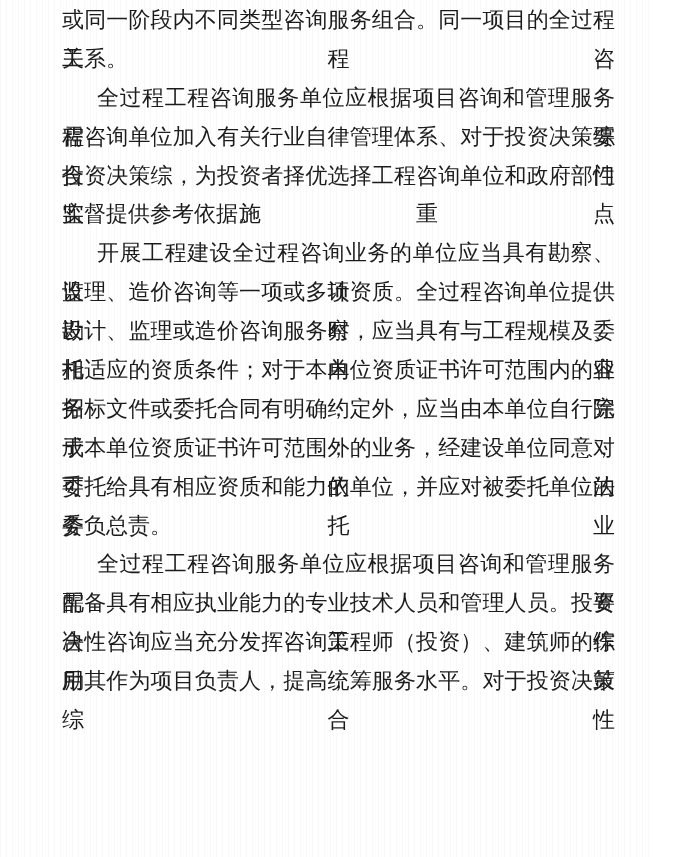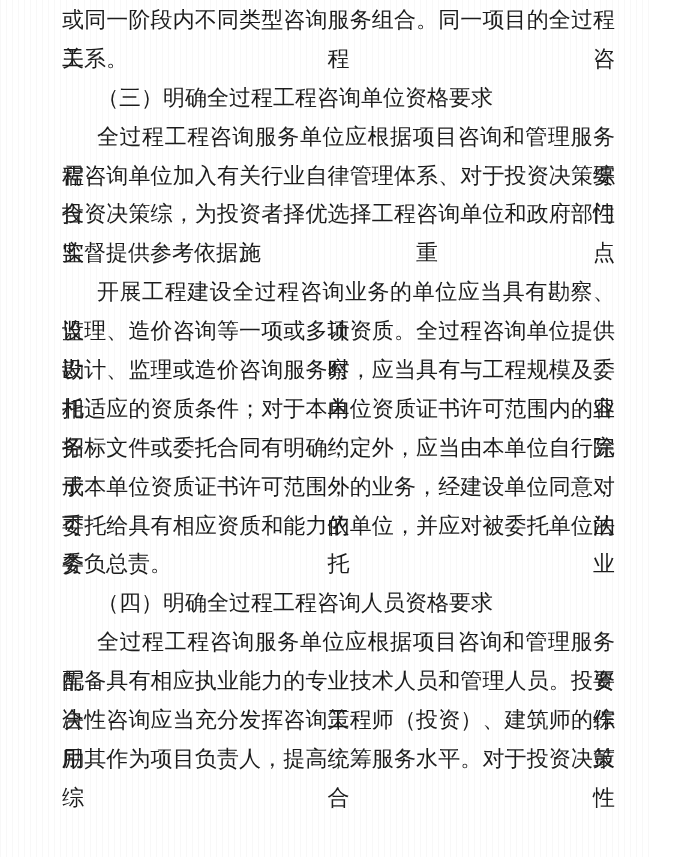--- a/index.html
+++ b/index.html
@@ -47,32 +47,30 @@
     text-indent: 35px;
   }
 </style>
 </head>
 <body>
 
 <div class="page">
   <div class="doc-body">
       <div class="line justify">或同一阶段内不同类型咨询服务组合。同一项目的全过程工程咨</div>
       <div class="line">关系。</div>
-      <div class="line indent">（三）明确全过程工程咨询单位资格要求</div>
       <div class="line indent justify">全过程工程咨询服务单位应根据项目咨询和管理服务需要</div>
       <div class="line justify">程咨询单位加入有关行业自律管理体系、对于投资决策综合性</div>
       <div class="line justify">投资决策综，为投资者择优选择工程咨询单位和政府部门实施重点</div>
       <div class="line">监督提供参考依据。</div>
       <div class="line indent justify">开展工程建设全过程咨询业务的单位应当具有勘察、设计、</div>
       <div class="line justify">监理、造价咨询等一项或多项资质。全过程咨询单位提供勘察、</div>
       <div class="line justify">设计、监理或造价咨询服务时，应当具有与工程规模及委托内容</div>
       <div class="line justify">相适应的资质条件；对于本单位资质证书许可范围内的业务，除</div>
       <div class="line justify">招标文件或委托合同有明确约定外，应当由本单位自行完成；对</div>
       <div class="line justify">于本单位资质证书许可范围外的业务，经建设单位同意，可依法</div>
       <div class="line justify">委托给具有相应资质和能力的单位，并应对被委托单位的委托业</div>
       <div class="line">务负总责。</div>
-      <div class="line indent">（四）明确全过程工程咨询人员资格要求</div>
       <div class="line indent justify">全过程工程咨询服务单位应根据项目咨询和管理服务需要</div>
       <div class="line justify">配备具有相应执业能力的专业技术人员和管理人员。投资决策综</div>
       <div class="line justify">合性咨询应当充分发挥咨询工程师（投资）、建筑师的作用，鼓</div>
       <div class="line justify">励其作为项目负责人，提高统筹服务水平。对于投资决策综合性</div>
     </div>
 </div>
 
 </body></html>

